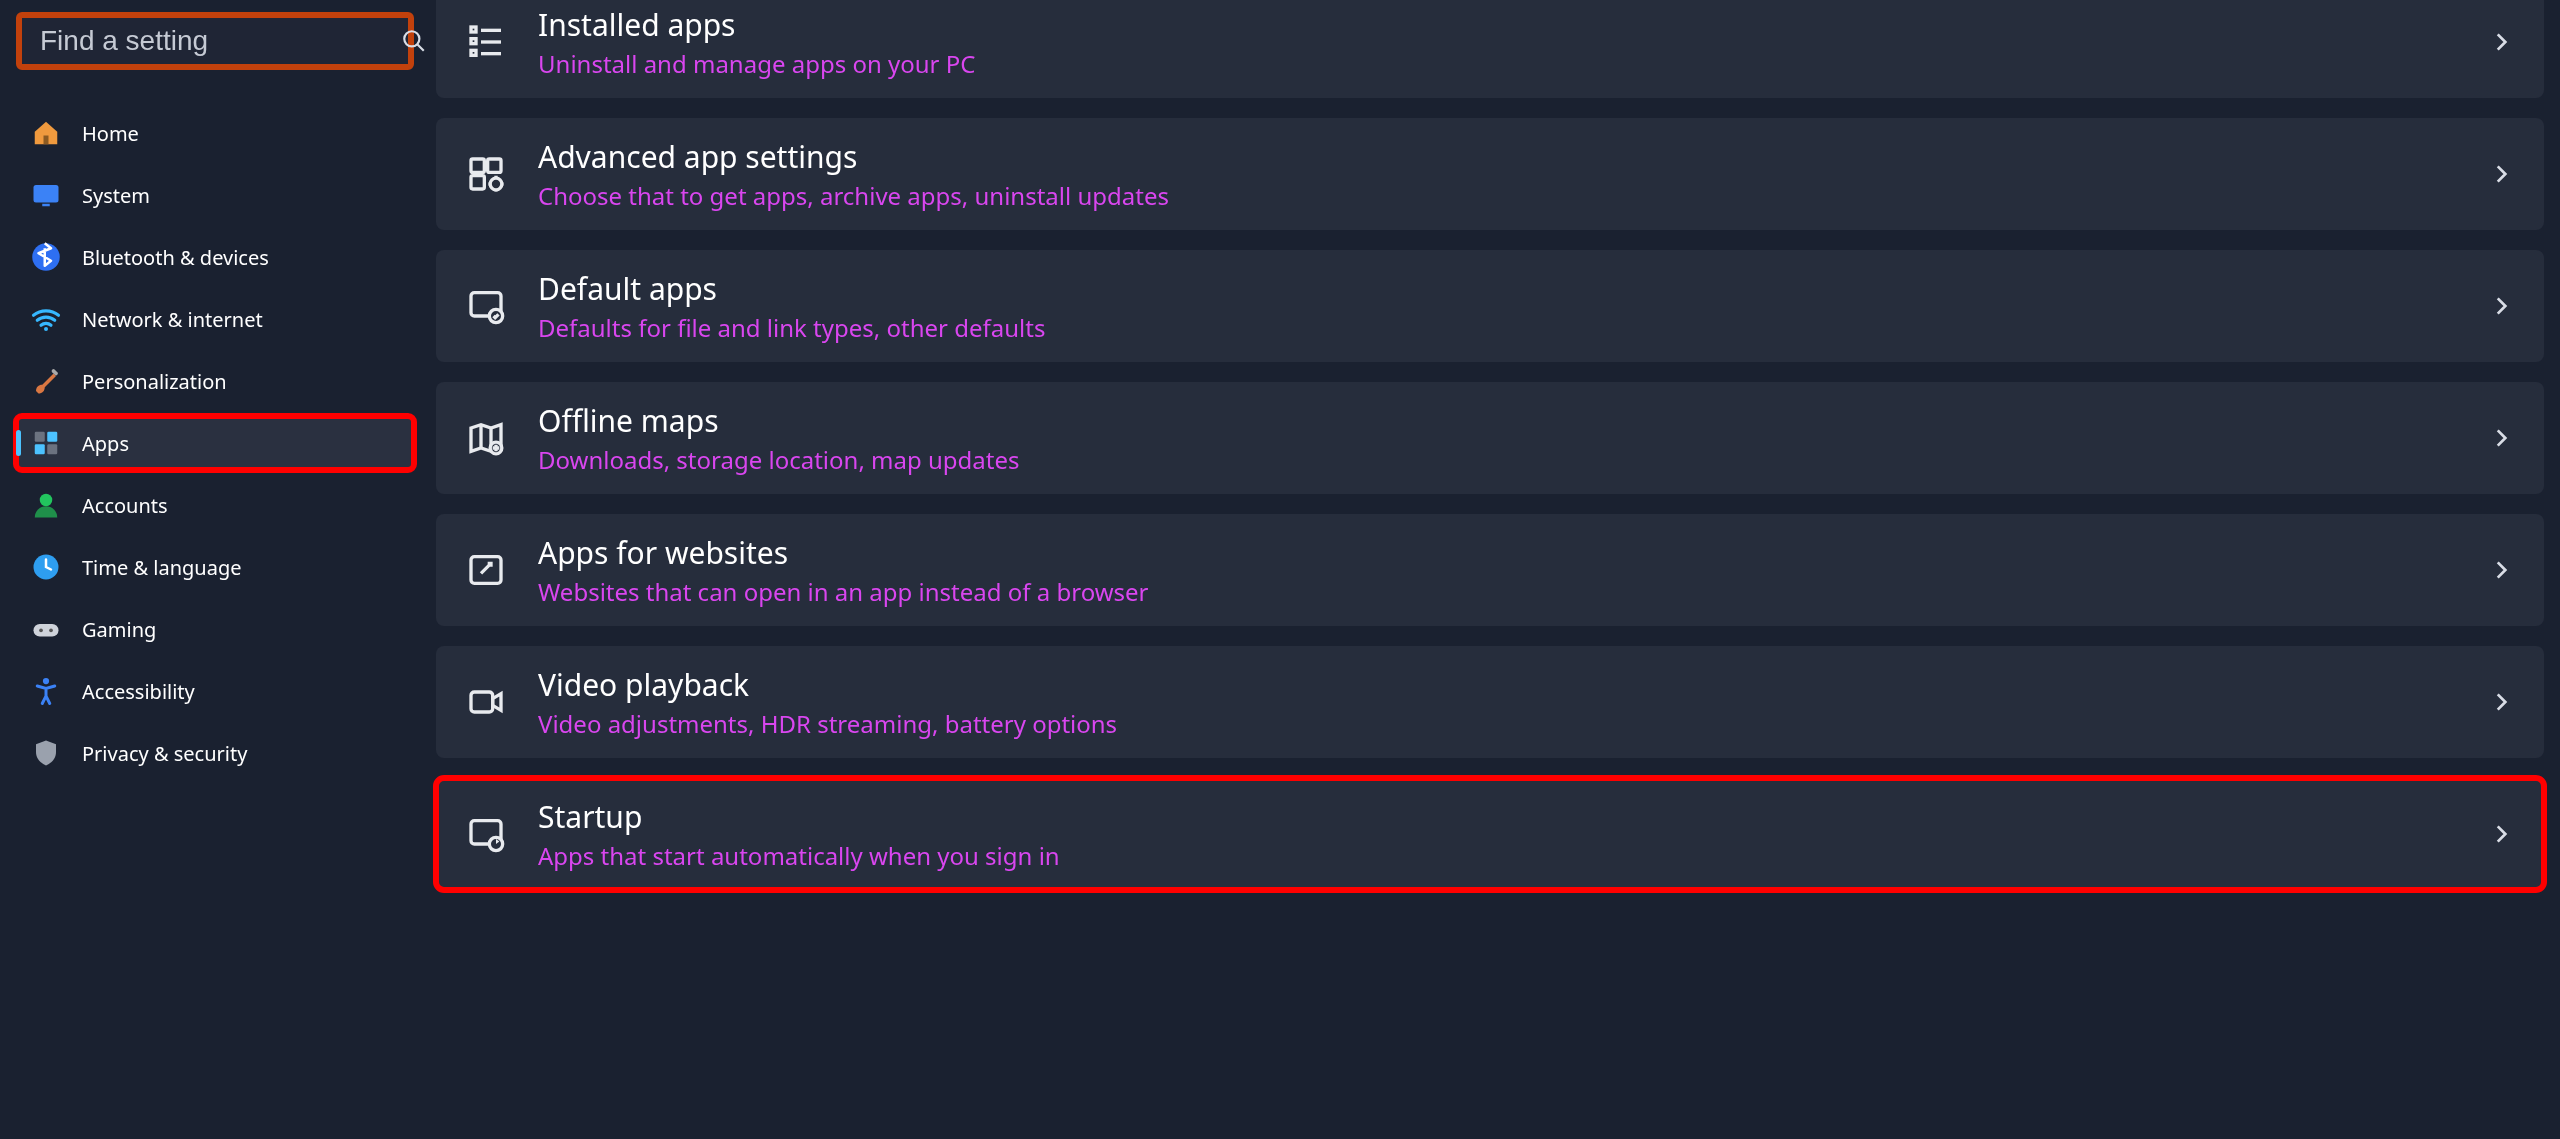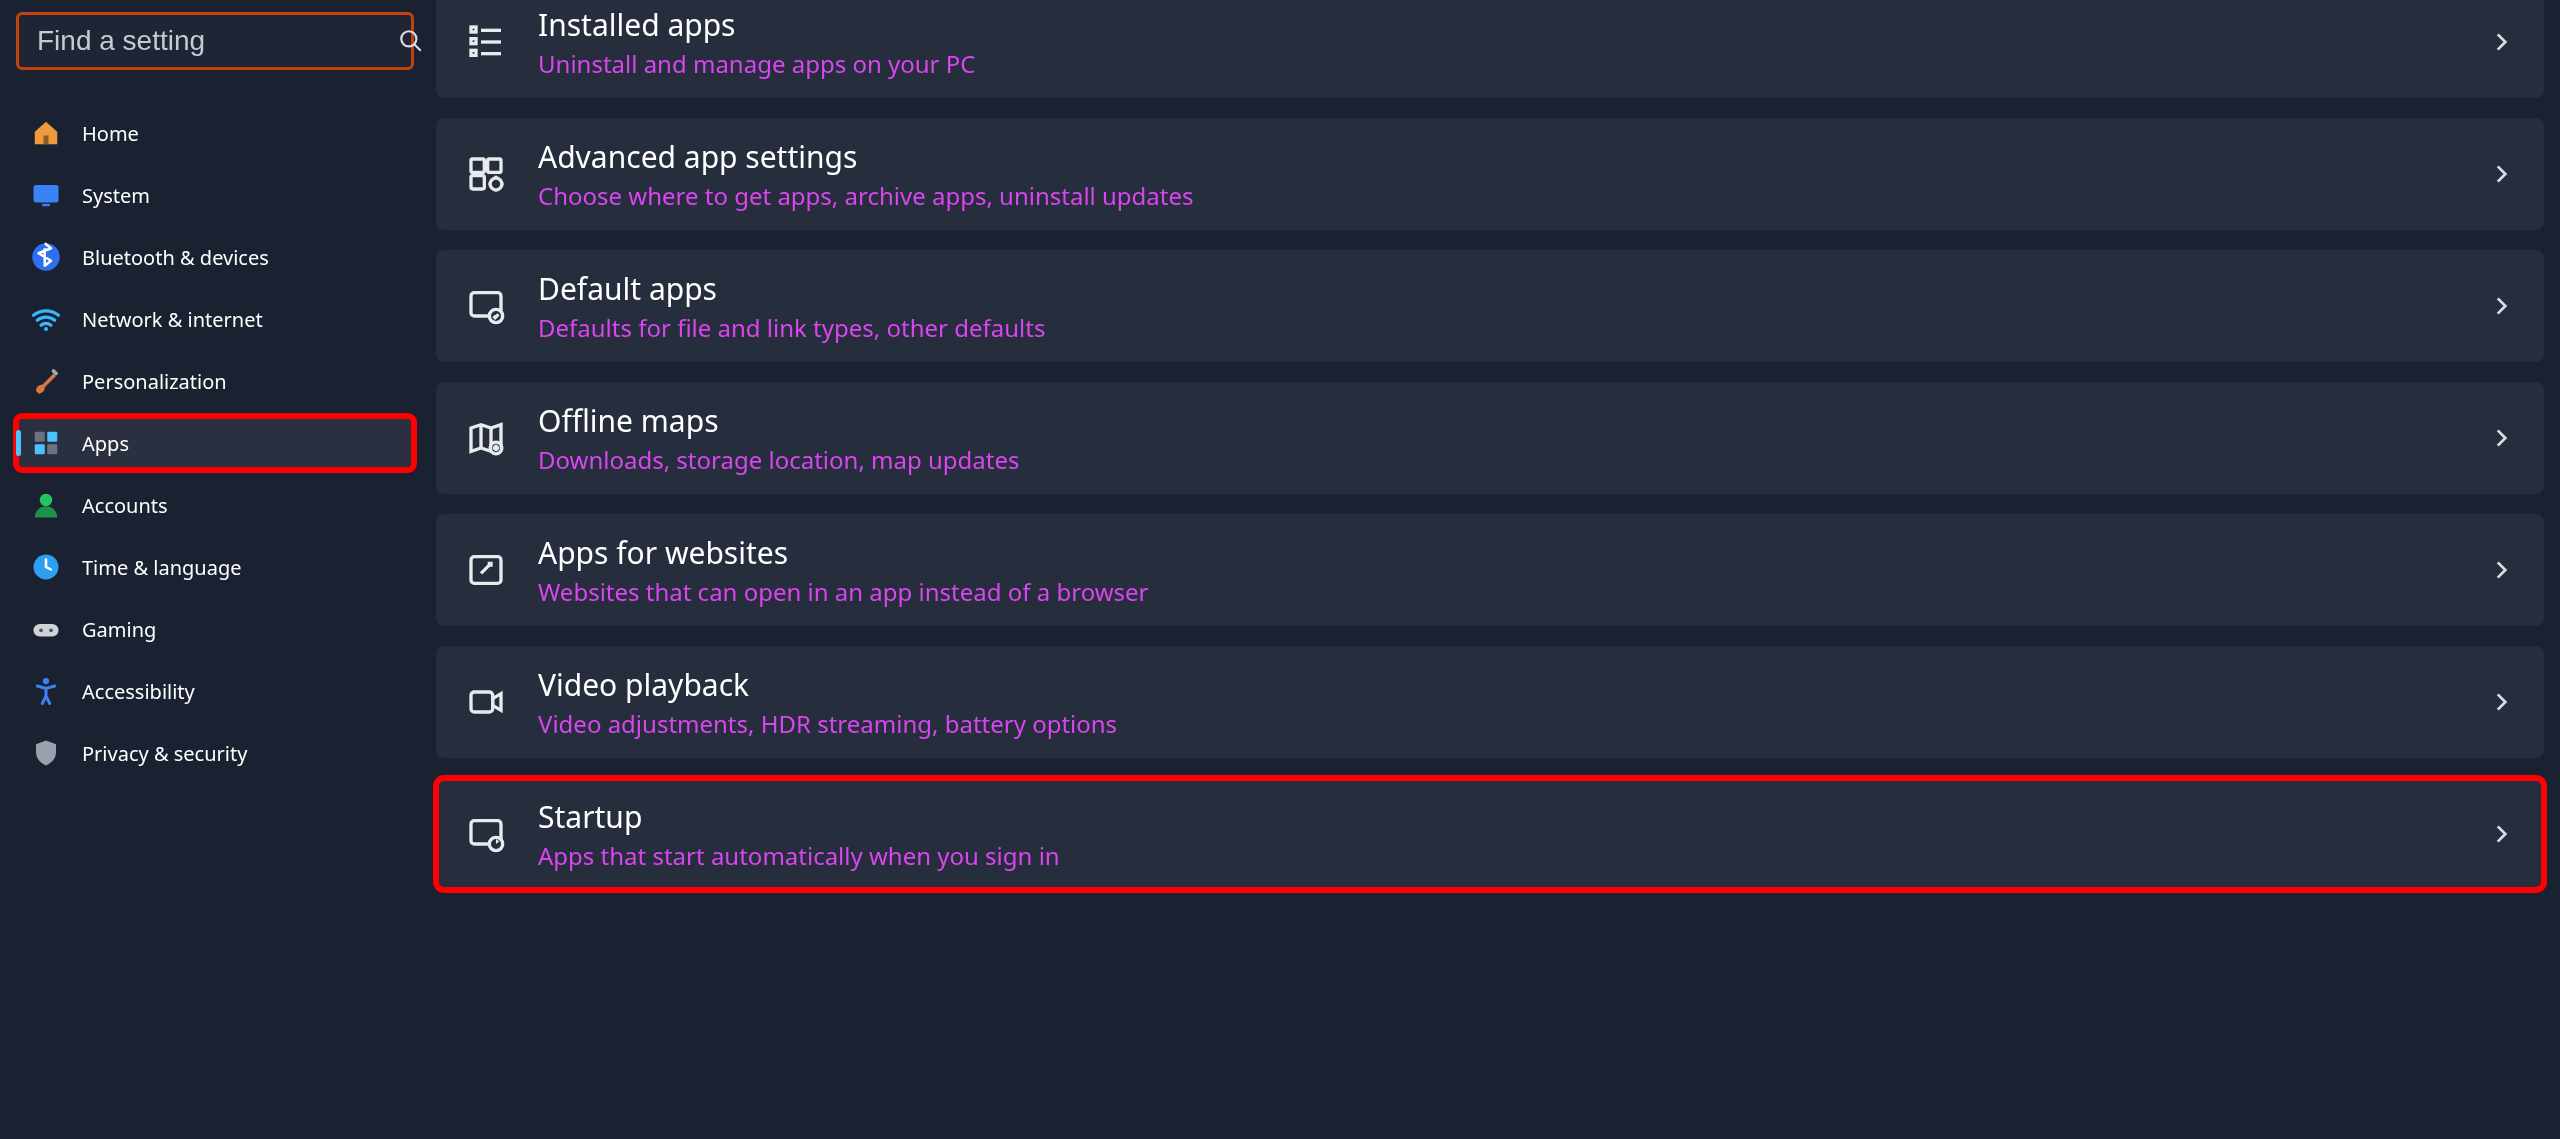--- a/index.html
+++ b/index.html
@@ -18,21 +18,21 @@
   .sidebar {
     width: 430px;
     padding: 12px 16px 0 16px;
     display: flex;
     flex-direction: column;
     gap: 8px;
   }
 
   .search-wrap {
     height: 58px;
-    border: 3px solid #c2410c;
+    border: 6px solid #c2410c;
     border-radius: 6px;
     display: flex;
     align-items: center;
     padding: 0 18px;
     margin-bottom: 28px;
     background: #1f2535;
   }
   .search-wrap input {
     flex: 1;
     background: transparent;
@@ -266,21 +266,21 @@
       <svg viewBox="0 0 24 24" width="40" height="40" fill="none" stroke="currentColor" stroke-width="2">
           <rect x="3" y="3" width="8" height="8" rx="1"></rect>
           <rect x="13" y="3" width="8" height="8" rx="1"></rect>
           <rect x="3" y="13" width="8" height="8" rx="1"></rect>
           <circle cx="18" cy="18" r="3.5"></circle>
           <path d="M18 13v1.5M18 21v1.5M13.5 18H15M21 18h1.5"></path>
         </svg>
     </span>
     <div class="card-text">
       <span class="card-title">Advanced app settings</span>
-      <span class="card-sub">Choose where to get apps, archive apps, uninstall updates</span>
+      <span class="card-sub">Choose that to get apps, archive apps, uninstall updates</span>
     </div>
     <span class="card-chevron">
       <svg viewBox="0 0 24 24" width="26" height="26" fill="none" stroke="currentColor" stroke-width="2.5">
           <polyline points="9 5 16 12 9 19"></polyline>
         </svg>
     </span>
   </div>
 
   <div class="card">
     <span class="card-icon">

